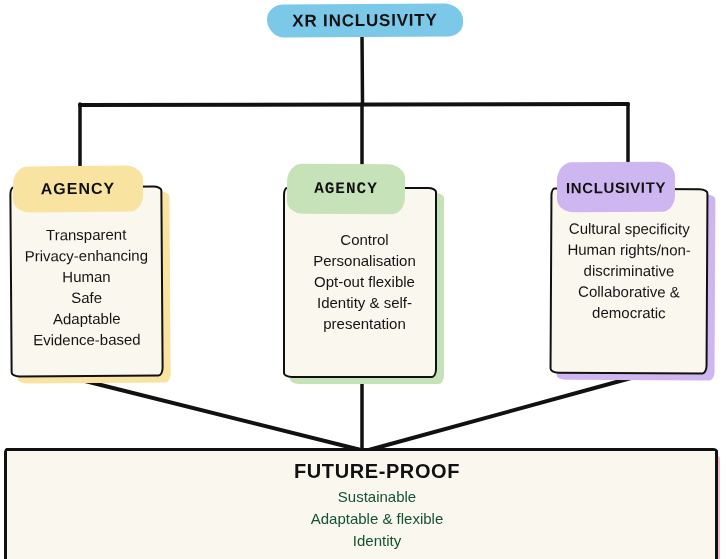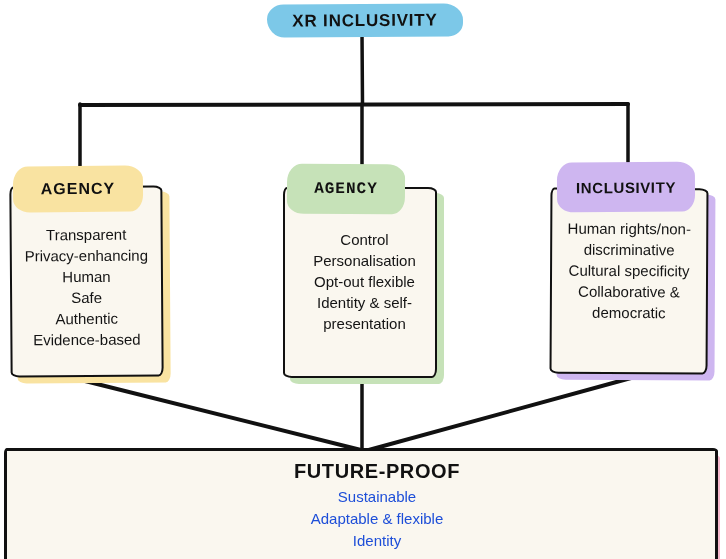--- a/index.html
+++ b/index.html
@@ -35,32 +35,32 @@
 
   
   .branch-blob{
     position:absolute;z-index:2;background:var(--accent);
     display:flex;align-items:center;justify-content:center;
     font-weight:bold;letter-spacing:1px;font-size:16px;
     border-radius:15px 18px 13px 17px / 18px 14px 17px 13px;
   }
   .blob-trust{left:13px;top:166px;width:130px;height:46px;transform:rotate(-.5deg);}
   .blob-agency{left:287px;top:164px;width:118px;height:50px;transform:rotate(.3deg);font-family:Liberation Mono, monospace;}
-  .blob-inclusivity{left:557px;top:162px;width:138px;height:50px;font-size:15px;letter-spacing:.6px;transform:rotate(-.4deg);}
+  .blob-inclusivity{left:557px;top:162px;width:118px;height:50px;font-size:15px;letter-spacing:.6px;transform:rotate(-.4deg);}
 
   
   .footer-card{
     position:absolute;z-index:1;left:4px;top:448px;width:714px;height:118px;
     background:#FAF7EF;border:3px solid #111;box-sizing:border-box;
     box-shadow:2px 7px 0 var(--accent);
     border-radius:3px 5px 3px 5px / 5px 3px 5px 3px;
     text-align:center;padding-top:9px;padding-left:32px;
   }
   .footer-title{font-weight:bold;font-size:20px;letter-spacing:.6px;margin-bottom:3px;}
-  .footer-card .item{font-size:15px;line-height:22px;color:#1d4ed8;}
+  .footer-card .item{font-size:15px;line-height:22px;color:#14532d;}
 </style>
 </head>
 <body>
 
 <div class="stage">
 
   <svg class="connectors" width="726" height="559" viewBox="0 0 726 559">
     <path d="M362 33 L362.5 104" stroke-width="3.5"></path>
     <path d="M80 105 L628 104" stroke-width="4"></path>
     <path d="M80 104 L80 183" stroke-width="3.5"></path>
@@ -74,21 +74,21 @@
   <div class="root-blob" style="--accent: #7CC8E8;">
     <span>XR INCLUSIVITY</span>
   </div>
 
   <div class="card card-trust" style="--accent: #F9E3A1;">
     <div class="items">
         <div class="item">Transparent</div>
         <div class="item">Privacy-enhancing</div>
         <div class="item">Human</div>
         <div class="item">Safe</div>
-        <div class="item">Authentic</div>
+        <div class="item">Adaptable</div>
         <div class="item">Evidence-based</div>
       </div>
   </div>
   <div class="branch-blob blob-trust" style="--accent: #F9E3A1;">
     <span>AGENCY</span>
   </div>
 
   <div class="card card-agency" style="--accent: #C6E2B8;">
     <div class="items">
         <div class="item">Control</div>
@@ -96,22 +96,22 @@
         <div class="item">Opt-out flexible</div>
         <div class="item">Identity &amp; self-presentation</div>
       </div>
   </div>
   <div class="branch-blob blob-agency" style="--accent: #C6E2B8;">
     <span>AGENCY</span>
   </div>
 
   <div class="card card-inclusivity" style="--accent: #CEB6F0;">
     <div class="items">
+        <div class="item">Cultural specificity</div>
         <div class="item">Human rights/non-discriminative</div>
-        <div class="item">Cultural specificity</div>
         <div class="item">Collaborative &amp; democratic</div>
       </div>
   </div>
   <div class="branch-blob blob-inclusivity" style="--accent: #CEB6F0;">
     <span>INCLUSIVITY</span>
   </div>
 
   <div class="footer-card" style="--accent: #F6B8CC;">
     <div class="footer-title">FUTURE-PROOF</div>
     <div class="items">

